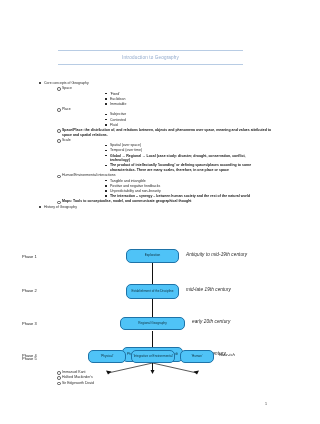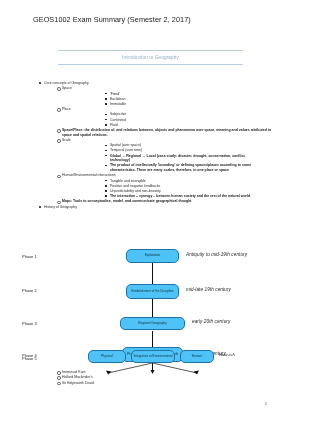--- a/index.html
+++ b/index.html
@@ -147,21 +147,20 @@
     bottom: 18px;
     font-size: 3.6px;
     color: #333;
   }
 </style>
 </head>
 <body>
 
 <div class="page">
 
-  <div class="doc-title">GEOS1002 Exam Summary (Semester 2, 2017)</div>
 
   <div class="section-head">
     <div class="rule"></div>
     <div class="section-title">Introduction to Geography</div>
     <div class="rule"></div>
   </div>
 
   <div class="outline">
 
     <div class="li lvl1">

